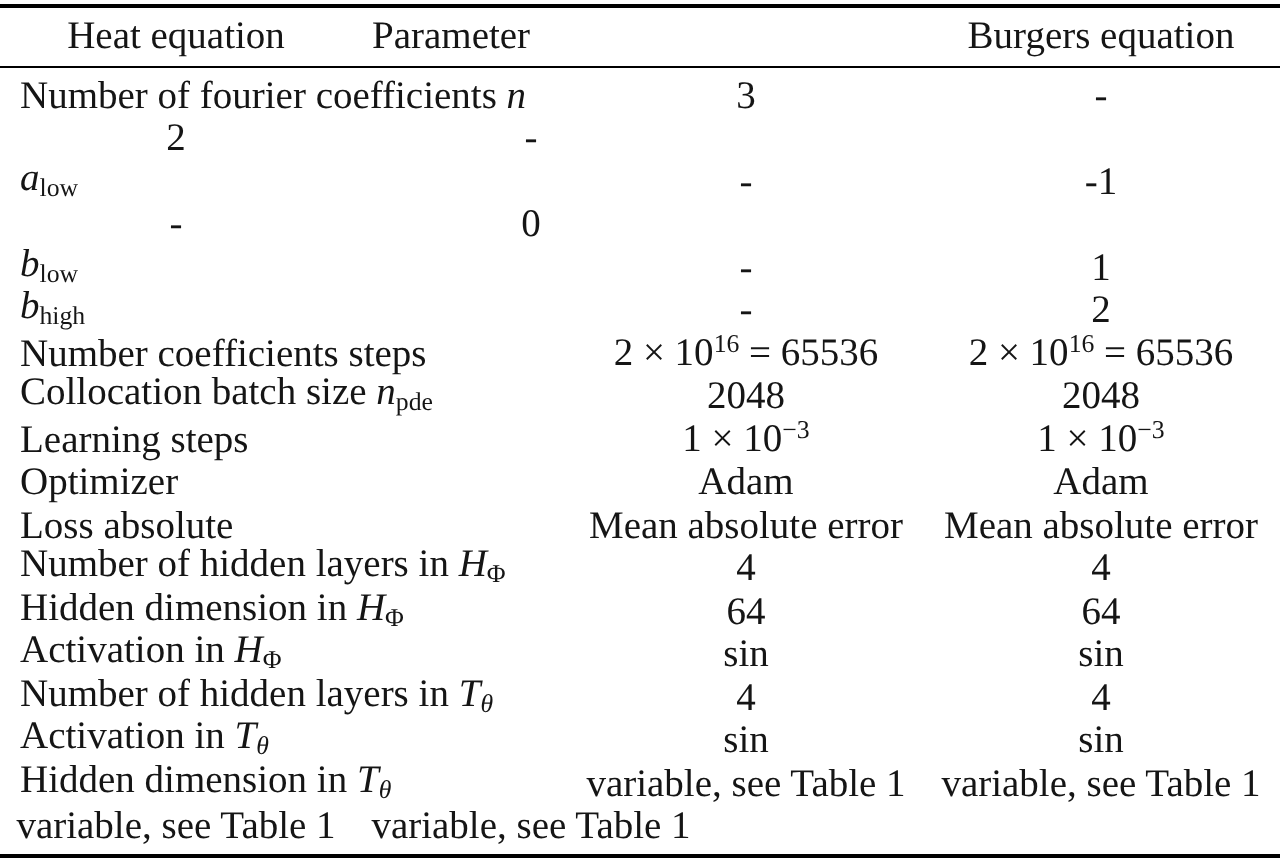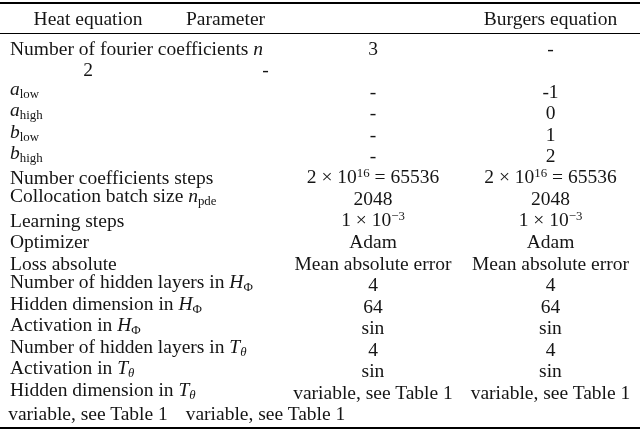--- a/index.html
+++ b/index.html
@@ -86,21 +86,20 @@
     <div class="col c-burgers cell-burgers"><span>-</span></div>
   </div>
 
   <div class="trow">
     <div class="col c-param cell-param"><span class="mi">a</span><span class="sub">low</span></div>
     <div class="col c-heat cell-heat"><span>-</span></div>
     <div class="col c-burgers cell-burgers"><span>-1</span></div>
   </div>
 
   <div class="trow">
-    <div class="col c-param cell-param"><span class="mi">a</span><span class="sub">high</span></div>
     <div class="col c-heat cell-heat"><span>-</span></div>
     <div class="col c-burgers cell-burgers"><span>0</span></div>
   </div>
 
   <div class="trow">
     <div class="col c-param cell-param"><span class="mi">b</span><span class="sub">low</span></div>
     <div class="col c-heat cell-heat"><span>-</span></div>
     <div class="col c-burgers cell-burgers"><span>1</span></div>
   </div>
 

